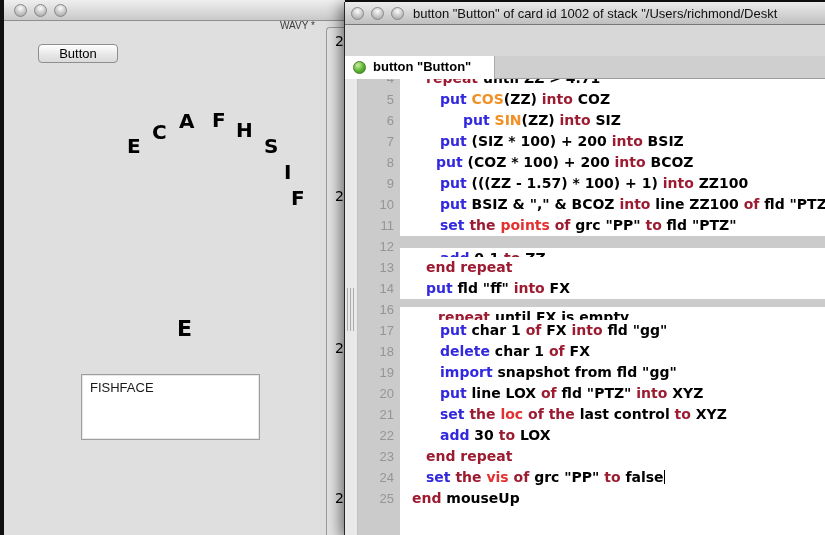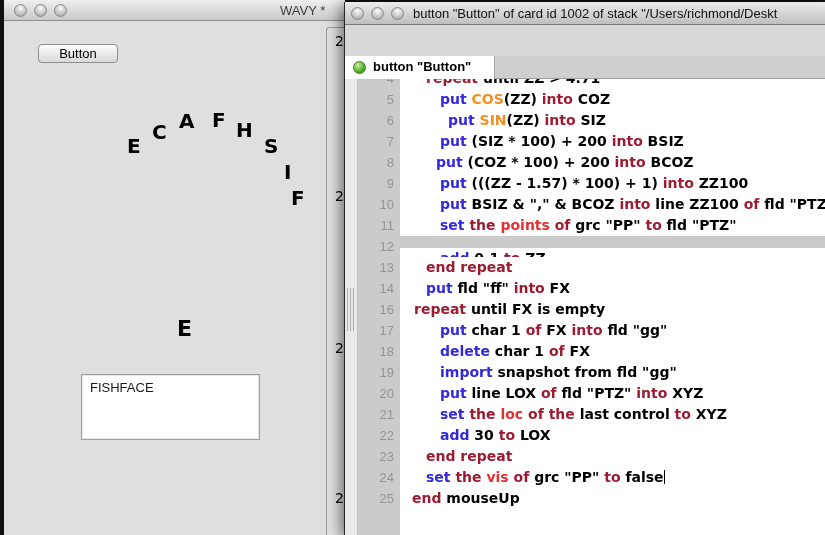--- a/index.html
+++ b/index.html
@@ -20,22 +20,22 @@
   .titlebar {
     position:absolute; left:0; top:0; right:0; height:21px;
     background:linear-gradient(#EFEFEF,#C9C9C9);
     border-bottom:1px solid #8F8F8F;
   }
   .traffic { position:absolute; top:4px; width:13px; height:13px; border-radius:50%;
     background:radial-gradient(circle at 50% 30%, #FBFBFB, #C6C6C6 55%, #9B9B9B);
     border:1px solid #898989;
   }
   .wavy-title {
-    position:absolute; left:276px; top:3px;
-    font-size:13px; color:#3C3C3C; white-space:nowrap;
+    position:absolute; left:276px; top:20px;
+    font-size:10px; color:#3C3C3C; white-space:nowrap;
   }
   #wavy-button {
     position:absolute; left:34px; top:44px; width:80px; height:19px;
     background:linear-gradient(#FFFFFF,#E6E6E6 60%,#DADADA);
     border:1px solid #8E8E8E; border-radius:4px;
     font-size:13px; color:#000; text-align:center; line-height:17px;
   }
   .arc-letter {
     position:absolute; font-family:"DejaVu Sans", sans-serif;
     font-weight:bold; font-size:20px; color:#000; line-height:20px;
@@ -186,21 +186,21 @@
         <div class="code-row">
           <div class="gutter-cell">4</div>
           <div class="code-cell" style="padding-left: 26px;"><span class="tok-kw">repeat</span><span class="tok-pl"> until ZZ &gt; 4.71</span></div>
         </div>
         <div class="code-row">
           <div class="gutter-cell">5</div>
           <div class="code-cell" style="padding-left: 40px;"><span class="tok-cmd">put</span><span class="tok-pl"> </span><span class="tok-fn">COS</span><span class="tok-pl">(ZZ) </span><span class="tok-kw">into</span><span class="tok-pl"> COZ</span></div>
         </div>
         <div class="code-row">
           <div class="gutter-cell">6</div>
-          <div class="code-cell" style="padding-left: 48px;"><span class="tok-cmd">put</span><span class="tok-pl"> </span><span class="tok-fn">SIN</span><span class="tok-pl">(ZZ) </span><span class="tok-kw">into</span><span class="tok-pl"> SIZ</span></div>
+          <div class="code-cell" style="padding-left: 63px;"><span class="tok-cmd">put</span><span class="tok-pl"> </span><span class="tok-fn">SIN</span><span class="tok-pl">(ZZ) </span><span class="tok-kw">into</span><span class="tok-pl"> SIZ</span></div>
         </div>
         <div class="code-row">
           <div class="gutter-cell">7</div>
           <div class="code-cell" style="padding-left: 40px;"><span class="tok-cmd">put</span><span class="tok-pl"> (SIZ * 100) + 200 </span><span class="tok-kw">into</span><span class="tok-pl"> BSIZ</span></div>
         </div>
         <div class="code-row">
           <div class="gutter-cell">8</div>
           <div class="code-cell" style="padding-left: 36px;"><span class="tok-cmd">put</span><span class="tok-pl"> (COZ * 100) + 200 </span><span class="tok-kw">into</span><span class="tok-pl"> BCOZ</span></div>
         </div>
         <div class="code-row">
@@ -222,21 +222,21 @@
         <div class="code-row">
           <div class="gutter-cell">13</div>
           <div class="code-cell" style="padding-left: 26px;"><span class="tok-kw">end repeat</span></div>
         </div>
         <div class="code-row">
           <div class="gutter-cell">14</div>
           <div class="code-cell" style="padding-left: 26px;"><span class="tok-cmd">put</span><span class="tok-pl"> fld "ff" </span><span class="tok-kw">into</span><span class="tok-pl"> FX</span></div>
         </div>
         <div class="code-row">
           <div class="gutter-cell">16</div>
-          <div class="code-cell" style="padding-left: 14px;"><span class="tok-kw">repeat</span><span class="tok-pl"> until FX is empty</span></div>
+          <div class="code-cell" style="padding-left: 38px; margin-top: 8px;"><span class="tok-kw">repeat</span><span class="tok-pl"> until FX is empty</span></div>
         </div>
         <div class="code-row">
           <div class="gutter-cell">17</div>
           <div class="code-cell" style="padding-left: 40px;"><span class="tok-cmd">put</span><span class="tok-pl"> char 1 </span><span class="tok-kw">of</span><span class="tok-pl"> FX </span><span class="tok-kw">into</span><span class="tok-pl"> fld "gg"</span></div>
         </div>
         <div class="code-row">
           <div class="gutter-cell">18</div>
           <div class="code-cell" style="padding-left: 40px;"><span class="tok-cmd">delete</span><span class="tok-pl"> char 1 </span><span class="tok-kw">of</span><span class="tok-pl"> FX</span></div>
         </div>
         <div class="code-row">

